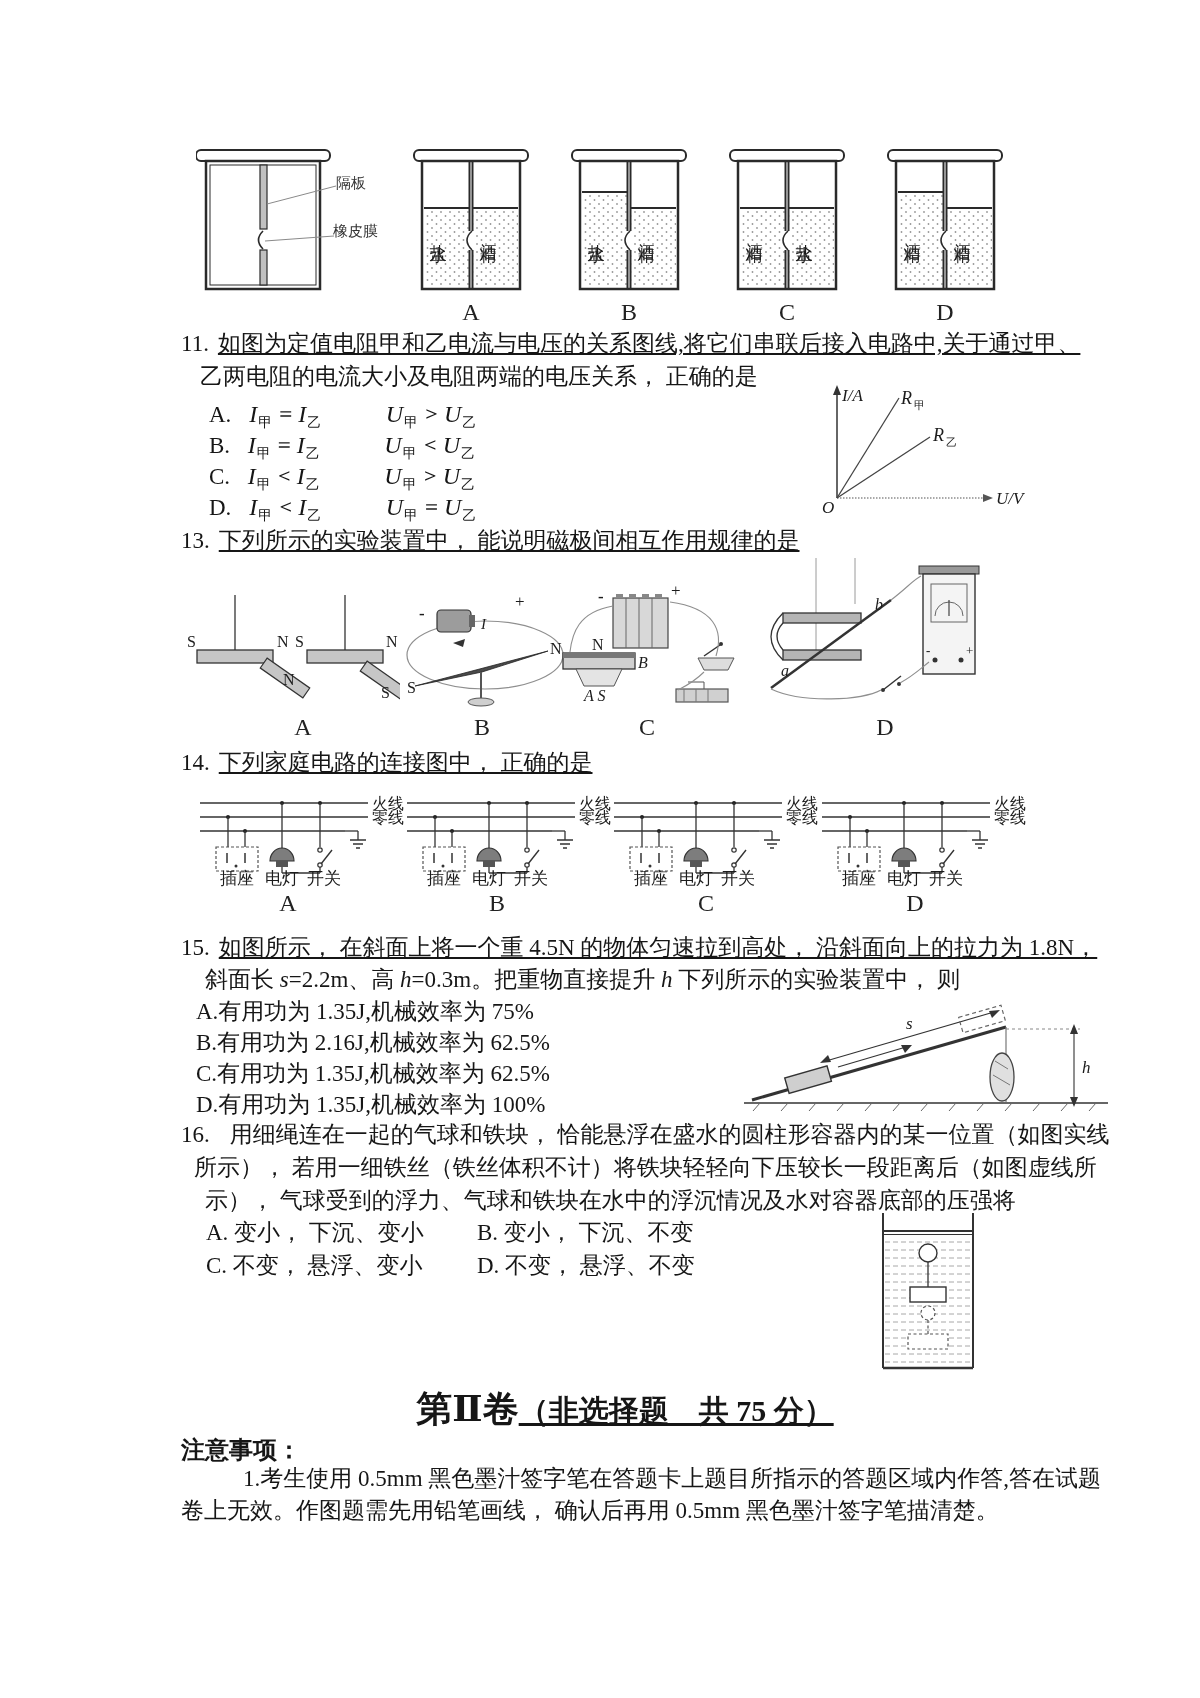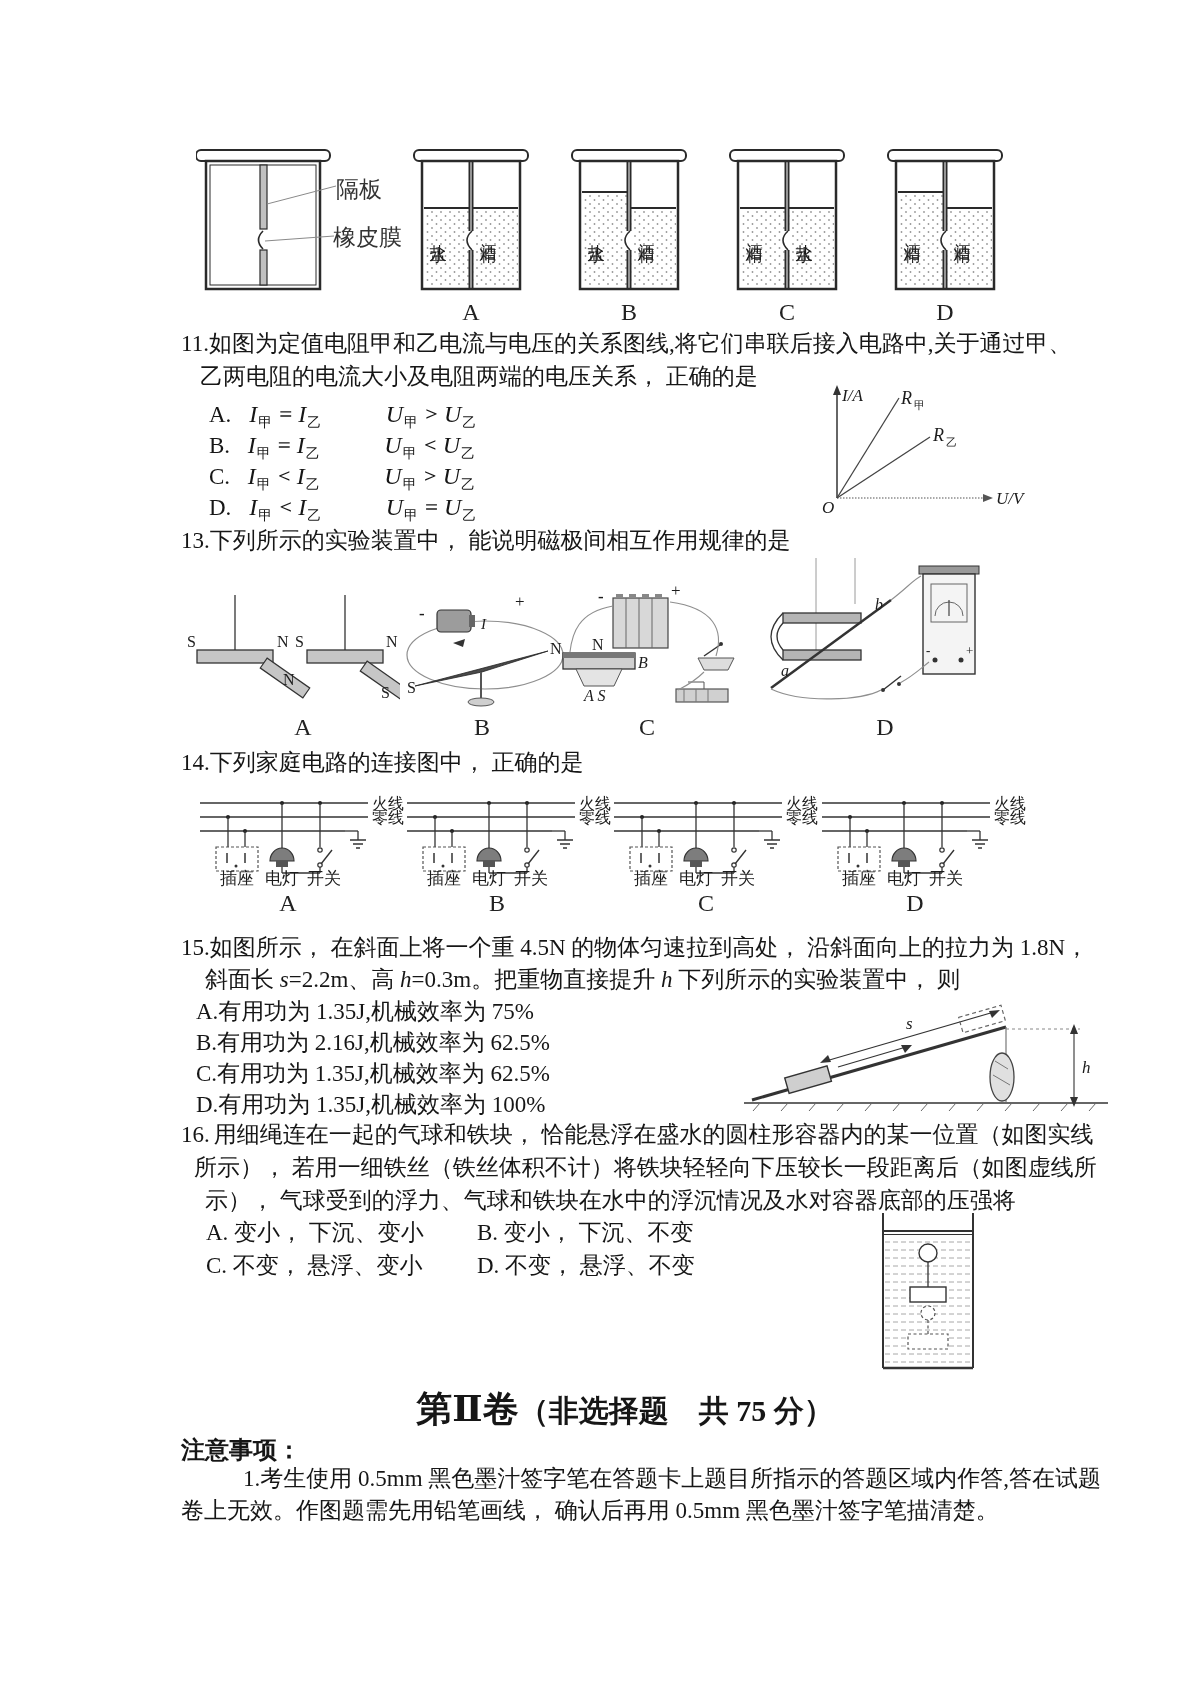--- a/index.html
+++ b/index.html
@@ -1,31 +1,31 @@
 <!DOCTYPE html>
 <html><head>
 <meta charset="utf-8">
 <style>
   html,body{margin:0;padding:0;background:#ffffff;}
   .page{position:relative;width:1200px;height:1698px;background:#ffffff;overflow:hidden;
         font-family:"Liberation Serif","DejaVu Serif",serif;color:#161616;}
   .abs{position:absolute;}
   .t{font-size:23px;white-space:nowrap;color:#161616;line-height:26px;}
-  .numgap{margin-left:0;}
+  .numgap{margin-left:9px;text-decoration:underline;}
   .cap{font-size:24px;text-align:center;color:#222;}
-  .lbl{font-size:23px;color:#333;white-space:nowrap;}
+  .lbl{font-size:15px;color:#333;white-space:nowrap;}
   .iv{font-style:italic;font-size:24px;}
   .ivs{font-style:italic;}
   .sb{font-size:14px;vertical-align:-5px;margin:0 1px;}
   .op{font-size:21px;margin:0 2px;vertical-align:2px;}
   .sp1{display:inline-block;width:12px;}
   .sp2{display:inline-block;width:52px;}
   .hdr{font-weight:bold;white-space:nowrap;}
   .hdr-main{font-size:36px;}
-  .hdr-paren{font-size:30px;}
+  .hdr-paren{font-size:30px;text-decoration:underline;}
   .notes-h{font-size:24px;font-weight:bold;}
   svg text{font-family:"Liberation Serif","DejaVu Serif",serif;fill:#1c1c1c;}
   .vtext{writing-mode:vertical-rl;letter-spacing:3px;}
 </style>
 </head>
 <body>
 
 <div class="page">
 
   <svg class="abs" style="left:196px;top:146px" width="150" height="158" viewBox="0 0 150 158">
@@ -473,21 +473,21 @@
       <rect x="220" y="8" width="44" height="16" fill="none" stroke="#666" stroke-width="1.2" stroke-dasharray="4,3"></rect>
     </g>
     <line x1="266" y1="26" x2="340" y2="26" stroke="#888" stroke-width="1" stroke-dasharray="3,3"></line>
     <line x1="334" y1="26" x2="334" y2="100" stroke="#333" stroke-width="1.1"></line>
     <polygon points="334,21 330,31 338,31" fill="#333"></polygon>
     <polygon points="334,104 330,94 338,94" fill="#333"></polygon>
     <text x="342" y="70" font-size="17" font-style="italic">h</text>
   </svg>
 
   <div class="abs t" style="left:181px;top:1122px">
-    <span>16.</span><span style="margin-left:4px">用细绳连在一起的气球和铁块， 恰能悬浮在盛水的圆柱形容器内的某一位置（如图实线</span>
+    <span>16.</span><span style="margin-left:20px">用细绳连在一起的气球和铁块， 恰能悬浮在盛水的圆柱形容器内的某一位置（如图实线</span>
   </div>
   <div class="abs t" style="left:194px;top:1155px">所示）， 若用一细铁丝（铁丝体积不计）将铁块轻轻向下压较长一段距离后（如图虚线所</div>
   <div class="abs t" style="left:205px;top:1188px">示）， 气球受到的浮力、气球和铁块在水中的浮沉情况及水对容器底部的压强将</div>
   <div class="abs t" style="left:206px;top:1220px">A. 变小， 下沉、变小</div>
   <div class="abs t" style="left:477px;top:1220px">B. 变小， 下沉、不变</div>
   <div class="abs t" style="left:206px;top:1253px">C. 不变， 悬浮、变小</div>
   <div class="abs t" style="left:477px;top:1253px">D. 不变， 悬浮、不变</div>
 
   <svg class="abs" style="left:878px;top:1213px" width="100" height="158" viewBox="0 0 100 158">
     <line x1="5" y1="0" x2="5" y2="155" stroke="#333" stroke-width="2"></line>

